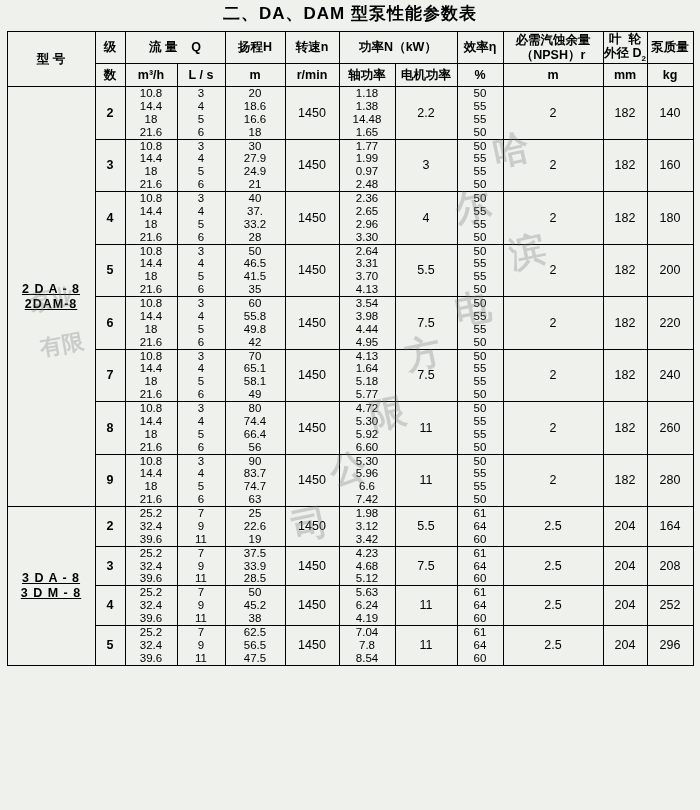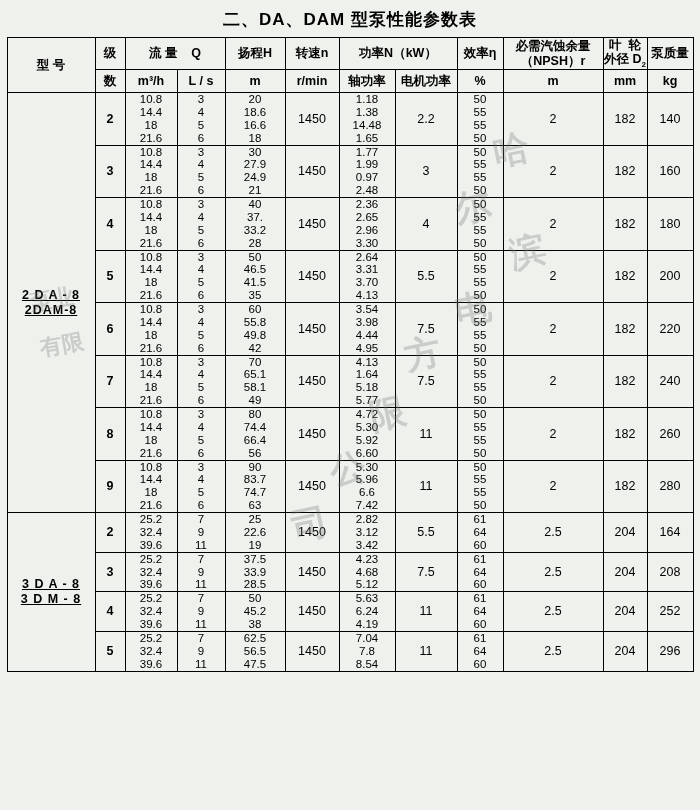--- a/index.html
+++ b/index.html
@@ -14,21 +14,21 @@
   .page{
     position:relative;
     width:700px;height:810px;
     box-sizing:border-box;
   }
   .title{
     text-align:center;
     font-size:17px;
     font-weight:bold;
     letter-spacing:1px;
-    padding-top:8px;
+    padding-top:2px;
     padding-bottom:6px;
     color:#000;
   }
   table.main{
     border-collapse:collapse;
     width:676px;
     margin:0 auto;
     table-layout:fixed;
     background:transparent;
   }
@@ -578,21 +578,21 @@
         <td>
             <div class="stack">
           <span>25</span>
           <span>22.6</span>
           <span>19</span>
         </div>
           </td>
         <td>1450</td>
         <td>
             <div class="stack">
-          <span>2.82</span>
+          <span>1.98</span>
           <span>3.12</span>
           <span>3.42</span>
         </div>
           </td>
         <td>5.5</td>
         <td>
             <div class="stack">
           <span>61</span>
           <span>64</span>
           <span>60</span>

